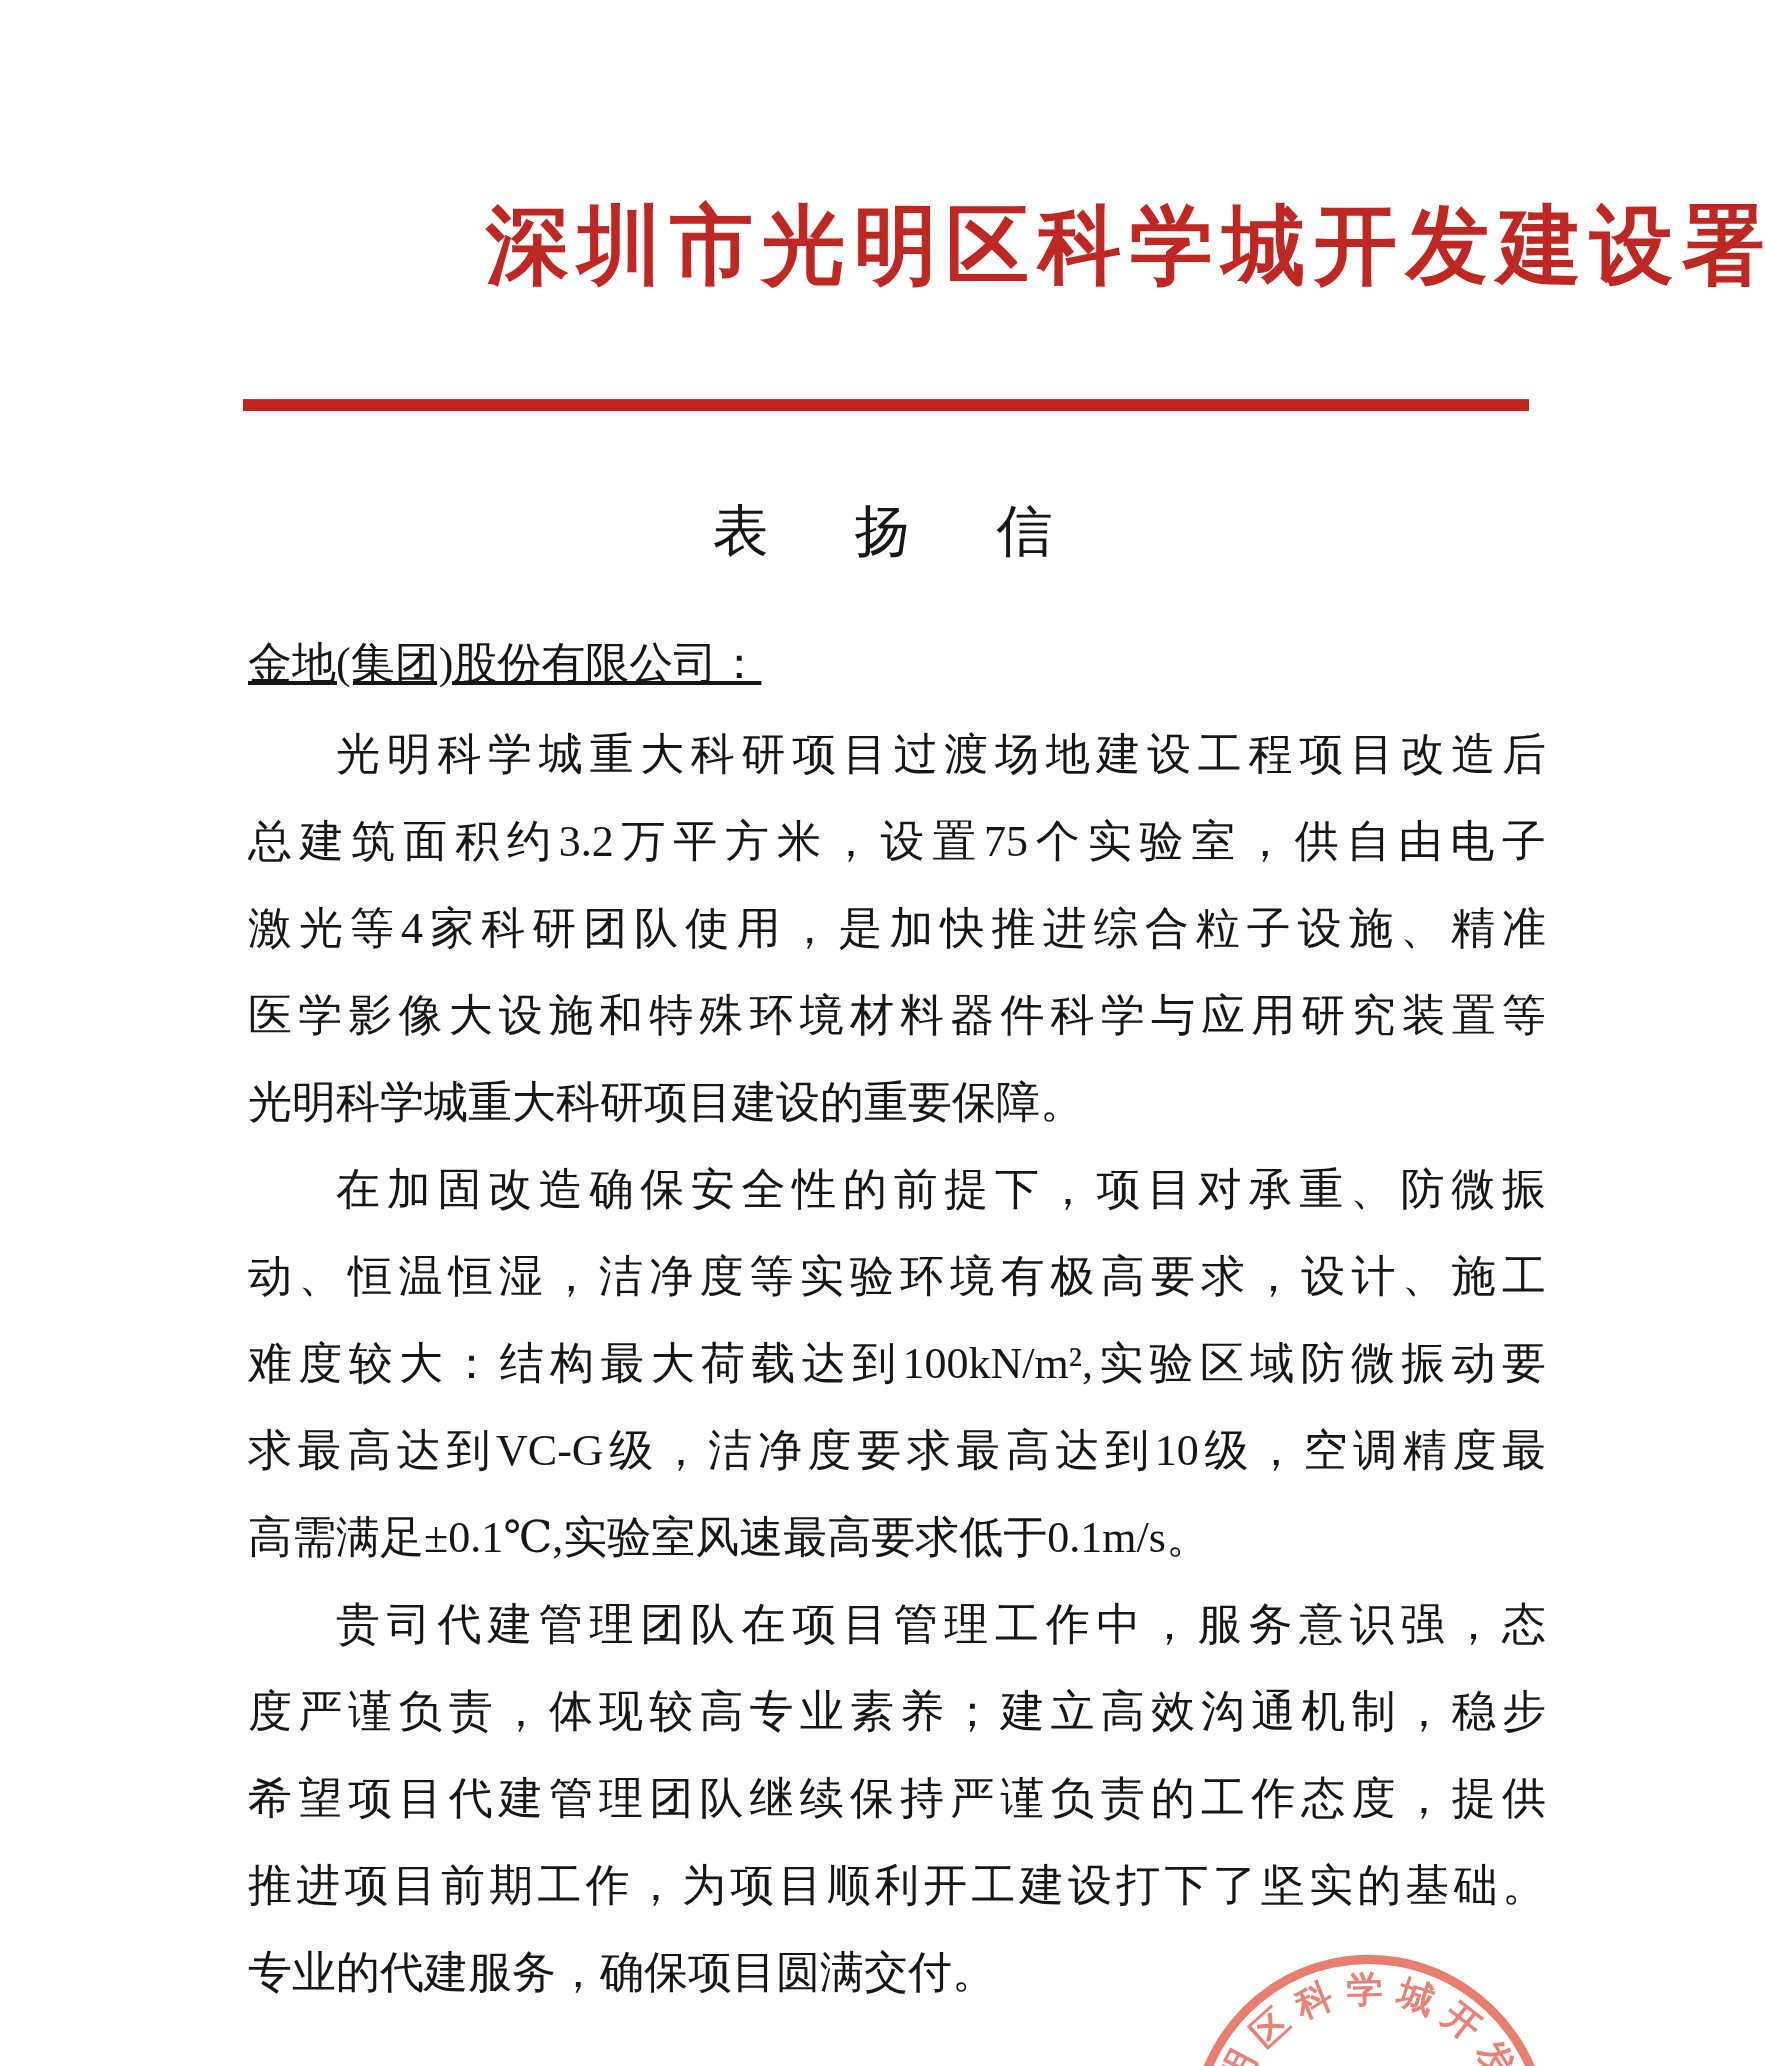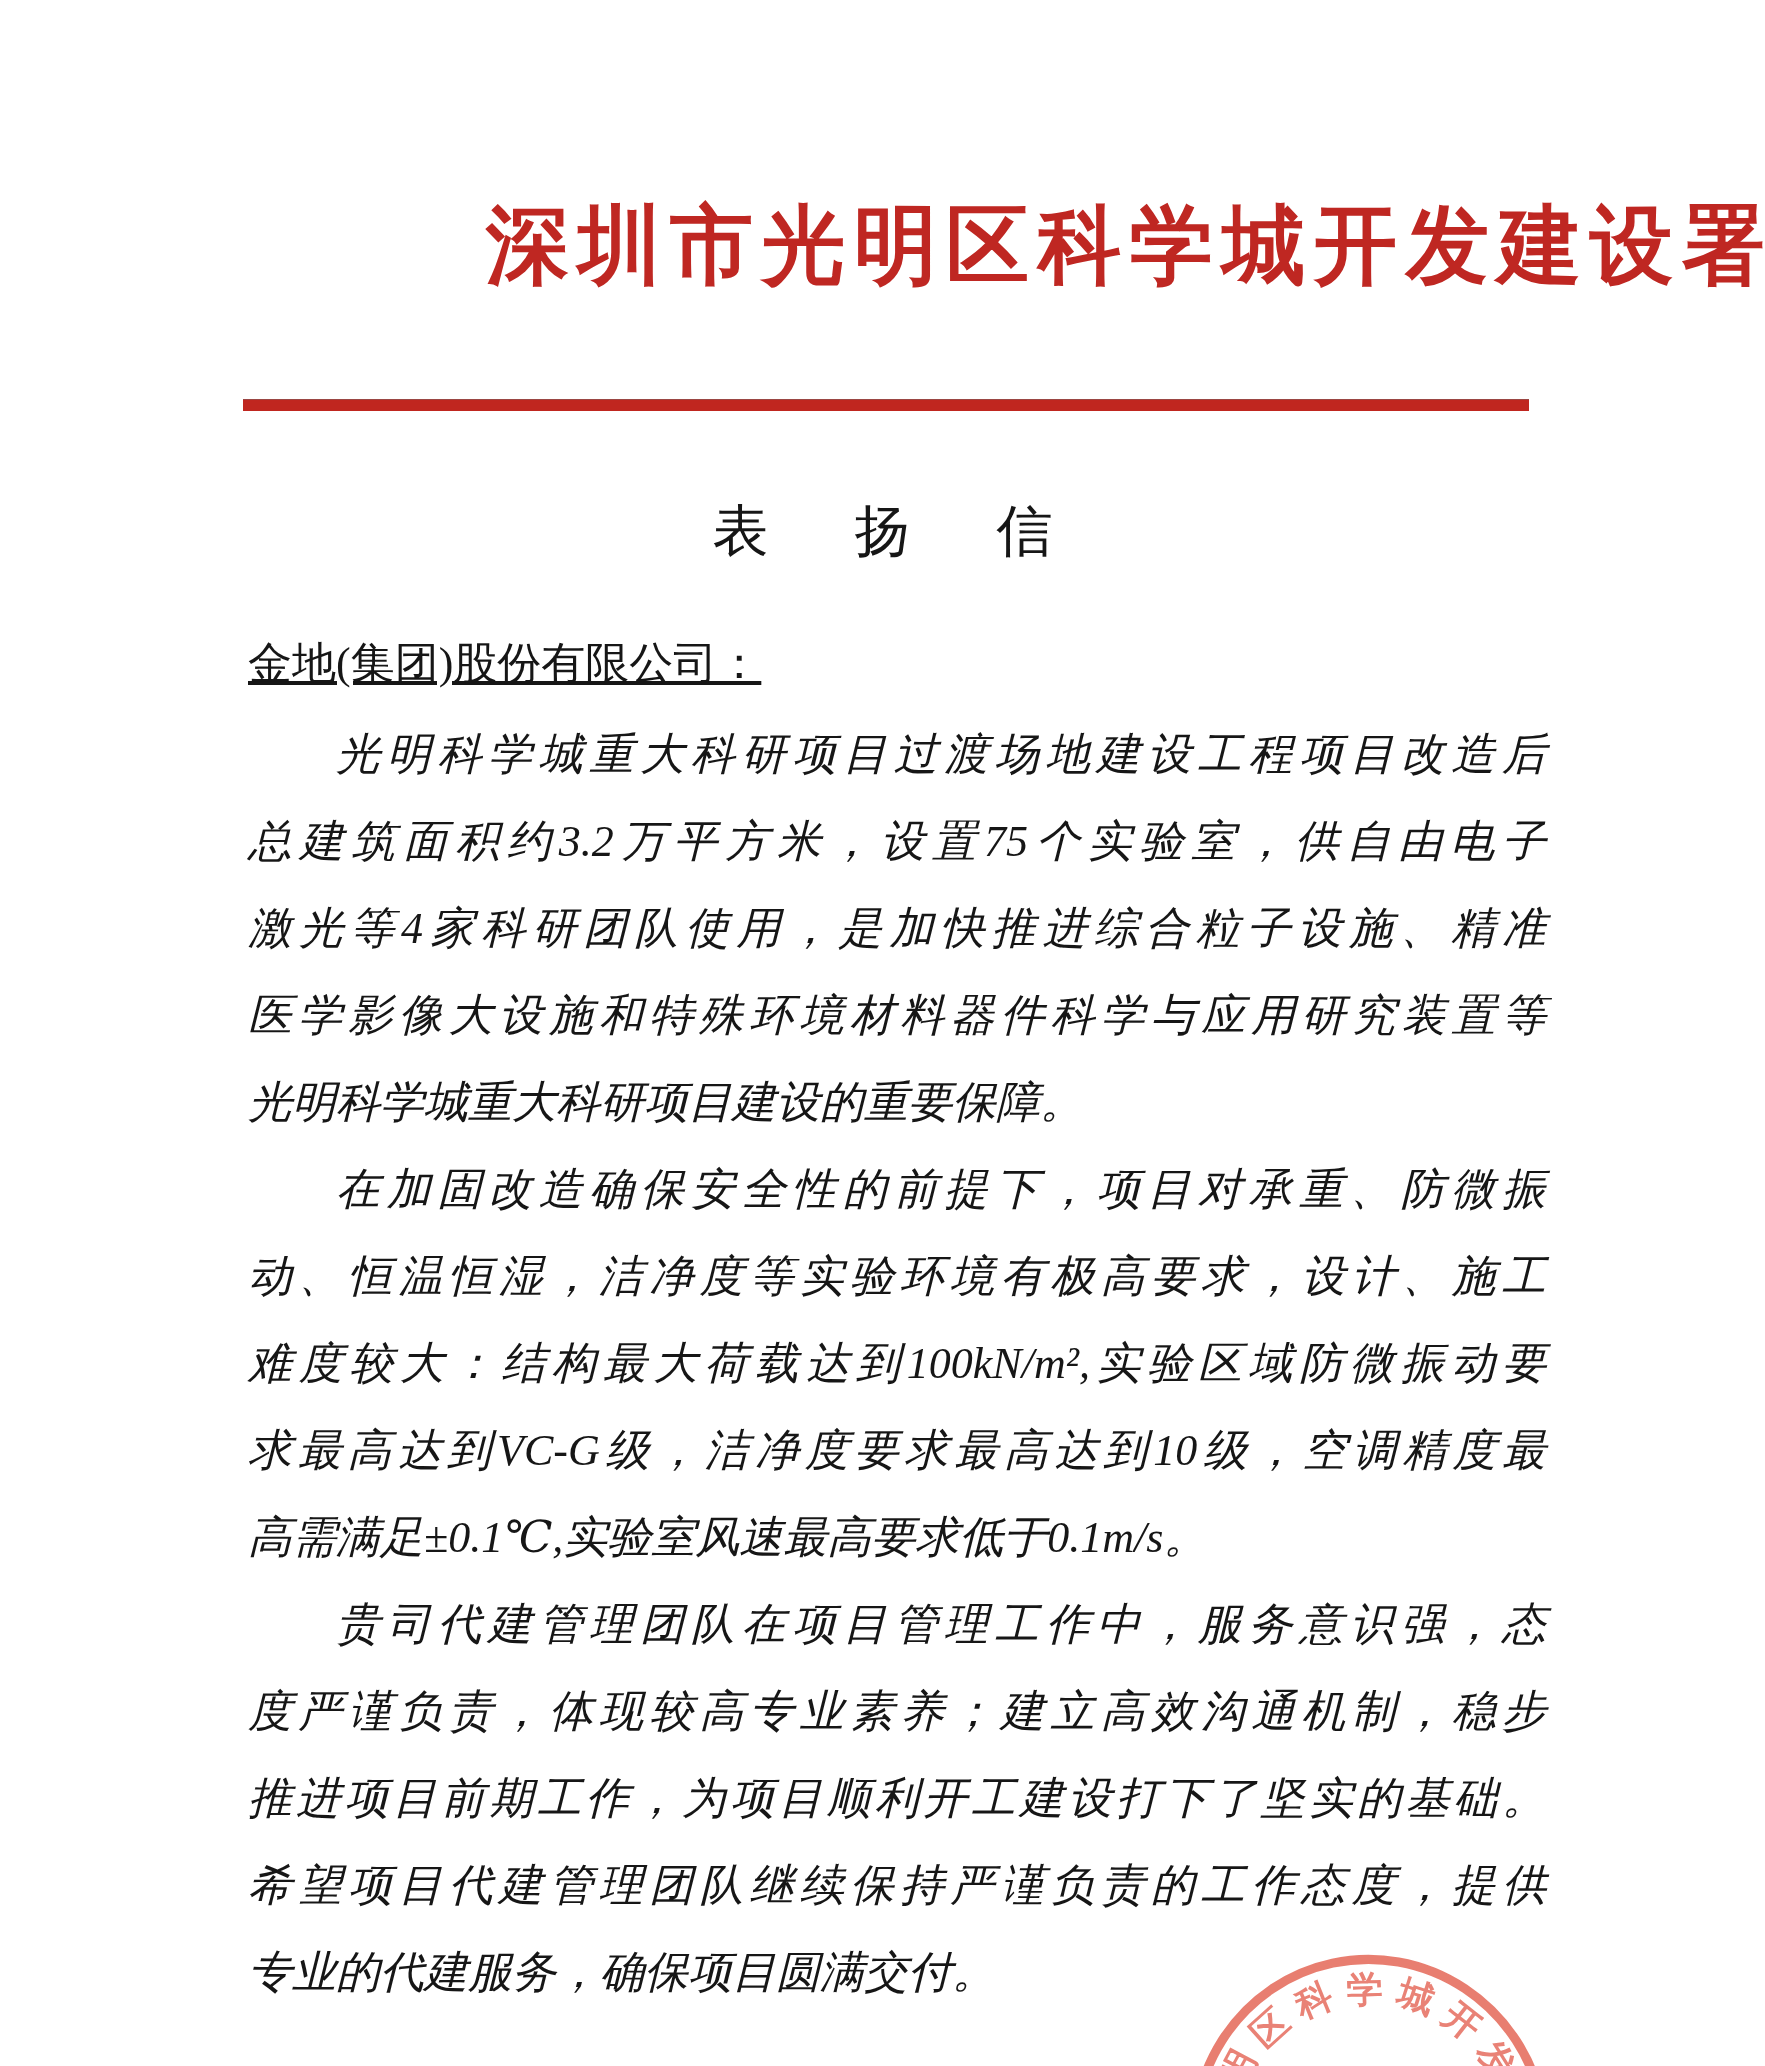--- a/index.html
+++ b/index.html
@@ -36,21 +36,20 @@
     font-size:44px;line-height:87px;white-space:nowrap;text-decoration:underline;
   }
   
   .body-block{
     position:absolute;top:711px;left:248px;width:1298px;
     font-size:44px;
   }
   .body-line{
     height:87px;line-height:87px;
     white-space:nowrap;
-    font-style:italic;
   }
   .body-line.justify{
     white-space:normal;
     text-align:justify;
     text-align-last:justify;
   }
   .body-line.indent{text-indent:88px;}
   
   .seal{
     position:absolute;left:1184px;top:1953px;width:372px;height:372px;
@@ -87,22 +86,22 @@
     <div class="body-line justify">激光等4家科研团队使用，是加快推进综合粒子设施、精准</div>
     <div class="body-line justify">医学影像大设施和特殊环境材料器件科学与应用研究装置等</div>
     <div class="body-line">光明科学城重大科研项目建设的重要保障。</div>
     <div class="body-line justify indent">在加固改造确保安全性的前提下，项目对承重、防微振</div>
     <div class="body-line justify">动、恒温恒湿，洁净度等实验环境有极高要求，设计、施工</div>
     <div class="body-line justify">难度较大：结构最大荷载达到100kN/m²,实验区域防微振动要</div>
     <div class="body-line justify">求最高达到VC-G级，洁净度要求最高达到10级，空调精度最</div>
     <div class="body-line">高需满足±0.1℃,实验室风速最高要求低于0.1m/s。</div>
     <div class="body-line justify indent">贵司代建管理团队在项目管理工作中，服务意识强，态</div>
     <div class="body-line justify">度严谨负责，体现较高专业素养；建立高效沟通机制，稳步</div>
+    <div class="body-line justify">希望项目代建管理团队继续保持严谨负责的工作态度，提供</div>
     <div class="body-line justify">推进项目前期工作，为项目顺利开工建设打下了坚实的基础。</div>
-    <div class="body-line justify">希望项目代建管理团队继续保持严谨负责的工作态度，提供</div>
     <div class="body-line">专业的代建服务，确保项目圆满交付。</div>
   </div>
 
   <svg class="seal" viewBox="0 0 900 900" xmlns="http://www.w3.org/2000/svg">
     <ellipse cx="450" cy="450" rx="425" ry="435" fill="none" stroke="#e25a49" stroke-opacity="0.85" stroke-width="22"></ellipse>
     <path d="M450,278 L489.4,391.8 L609.8,394.1 L513.7,466.7 L548.8,581.9 L450,513 L351.2,581.9 L386.3,466.7 L290.2,394.1 L410.6,391.8 Z" fill="#e25a49" fill-opacity="0.8"></path>
     <g text-anchor="middle">
       <text x="195.7" y="663.5" transform="rotate(-130 195.7 663.5)">深</text>
       <text x="137.9" y="563.6" transform="rotate(-110 137.9 563.6)">圳</text>
       <text x="118" y="450" transform="rotate(-90 118 450)">市</text>

